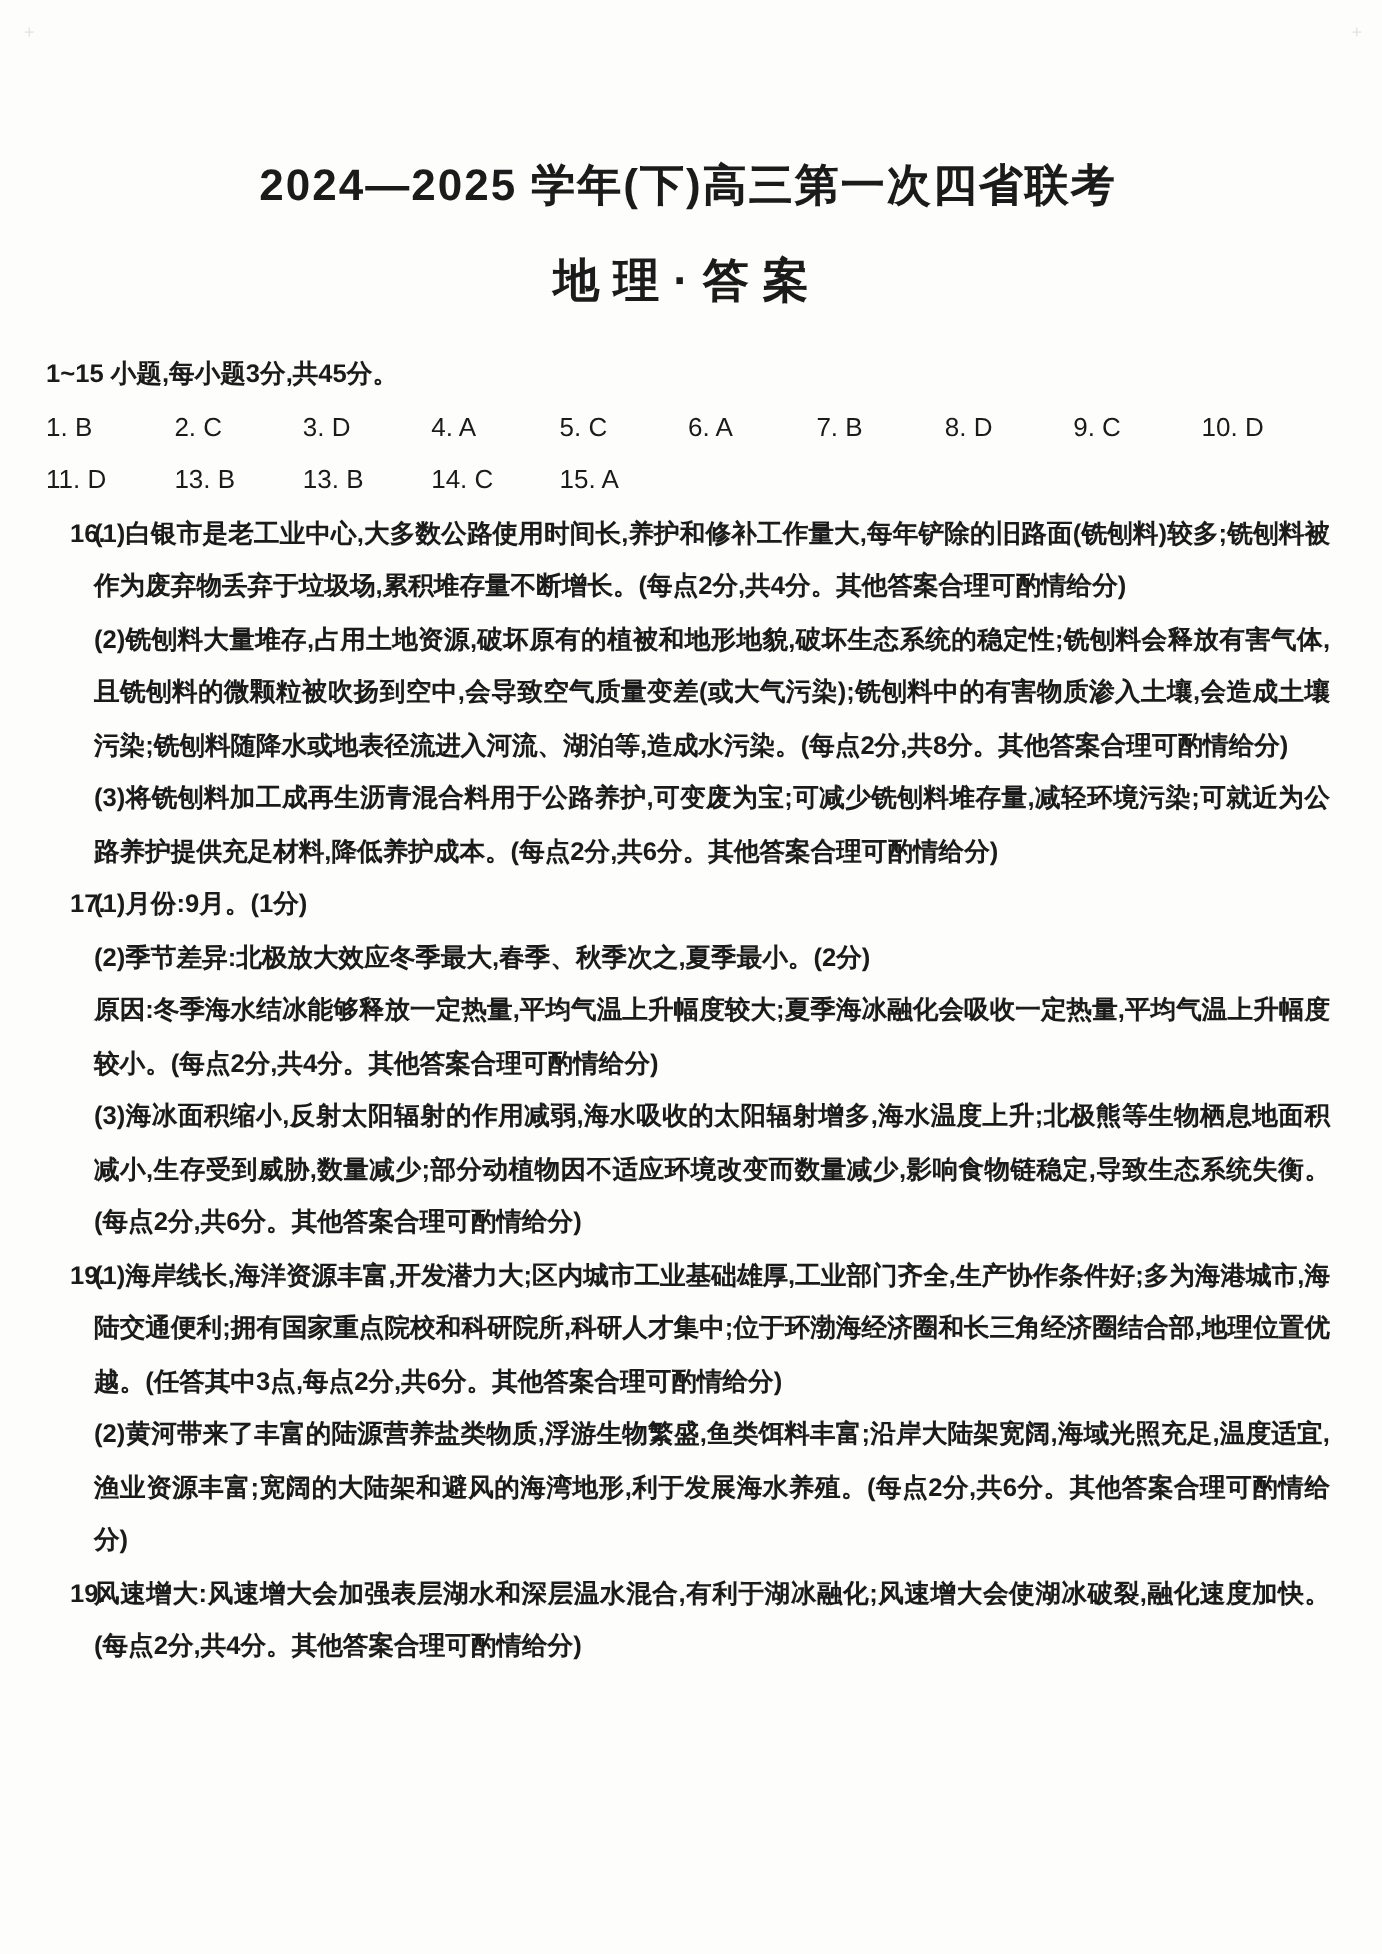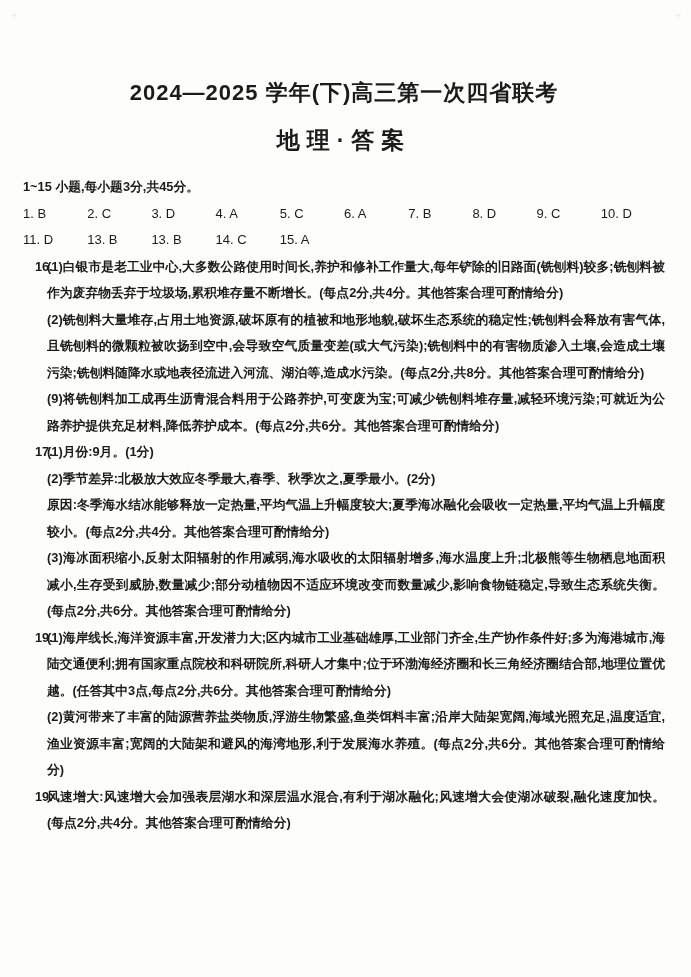--- a/index.html
+++ b/index.html
@@ -130,21 +130,21 @@
           <span class="txt">(1)白银市是老工业中心,大多数公路使用时间长,养护和修补工作量大,每年铲除的旧路面(铣刨料)较多;铣刨料被作为废弃物丢弃于垃圾场,累积堆存量不断增长。(每点2分,共4分。其他答案合理可酌情给分)</span>
         </div>
 
         <div class="para">
           <span class="num"></span>
           <span class="txt">(2)铣刨料大量堆存,占用土地资源,破坏原有的植被和地形地貌,破坏生态系统的稳定性;铣刨料会释放有害气体,且铣刨料的微颗粒被吹扬到空中,会导致空气质量变差(或大气污染);铣刨料中的有害物质渗入土壤,会造成土壤污染;铣刨料随降水或地表径流进入河流、湖泊等,造成水污染。(每点2分,共8分。其他答案合理可酌情给分)</span>
         </div>
 
         <div class="para">
           <span class="num"></span>
-          <span class="txt">(9)将铣刨料加工成再生沥青混合料用于公路养护,可变废为宝;可减少铣刨料堆存量,减轻环境污染;可就近为公路养护提供充足材料,降低养护成本。(每点2分,共6分。其他答案合理可酌情给分)</span>
+          <span class="txt">(3)将铣刨料加工成再生沥青混合料用于公路养护,可变废为宝;可减少铣刨料堆存量,减轻环境污染;可就近为公路养护提供充足材料,降低养护成本。(每点2分,共6分。其他答案合理可酌情给分)</span>
         </div>
 
         <div class="para">
           <span class="num">17.</span>
           <span class="txt">(1)月份:9月。(1分)</span>
         </div>
 
 
         <div class="para">
           <span class="num"></span>

